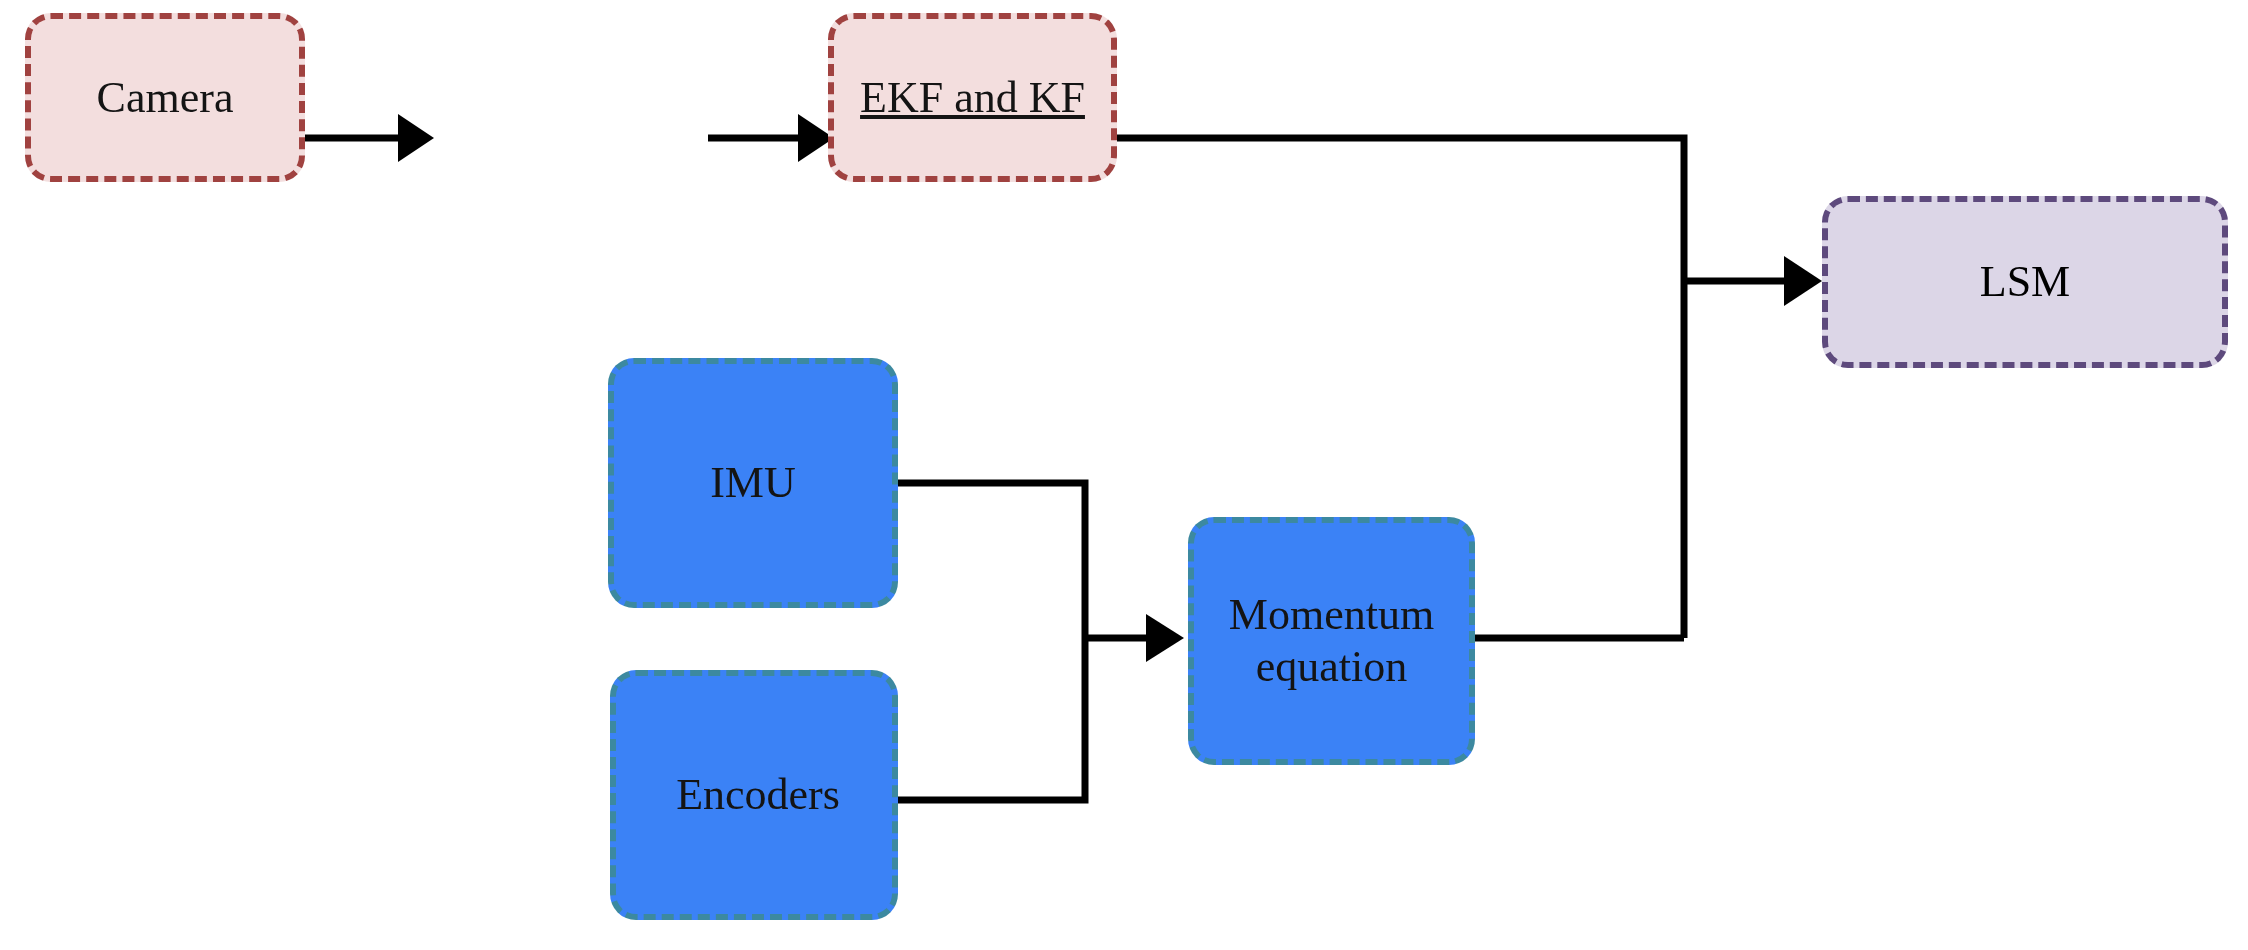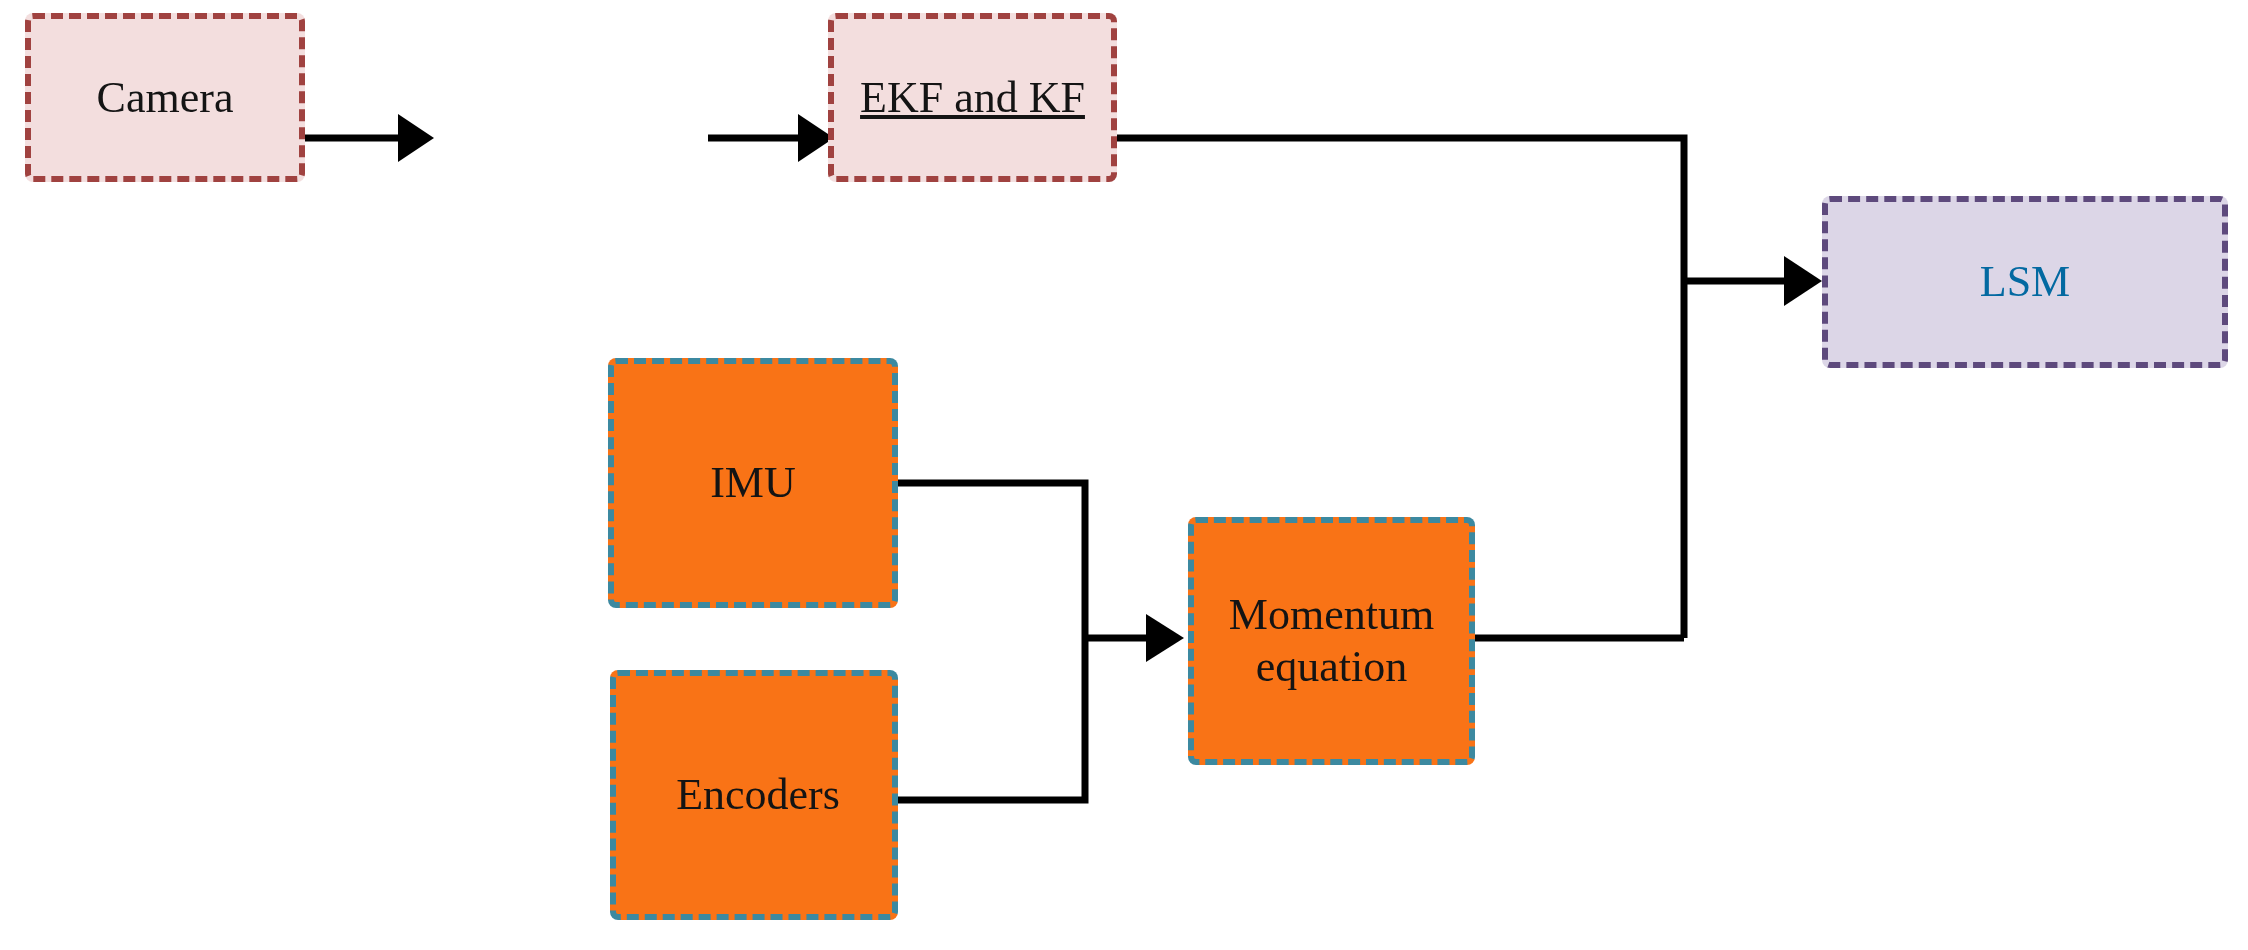--- a/index.html
+++ b/index.html
@@ -20,44 +20,44 @@
   }
   .node {
     position: absolute;
     box-sizing: border-box;
     display: flex;
     align-items: center;
     justify-content: center;
     text-align: center;
     border-style: dashed;
     border-width: 6px;
-    border-radius: 8px;
+    border-radius: 26px;
     line-height: 1.18;
     user-select: none;
   }
   .node .label {
     display: block;
     width: 100%;
     padding: 0 6px;
   }
   .node.red {
     background: #f3dede;
     border-color: #a04240;
     color: #141414;
   }
   .node.blue {
-    background: #f97316;
+    background: #3b82f6;
     border-color: #3c89a0;
     color: #141414;
     justify-content: flex-end;
   }
   .node.purple {
     background: #dcd6e7;
     border-color: #5e4a7d;
-    color: #0369a1;
+    color: #000000;
     text-align: center;
   }
   #wires {
     position: absolute;
     left: 0;
     top: 0;
     width: 2248px;
     height: 950px;
     pointer-events: none;
   }

